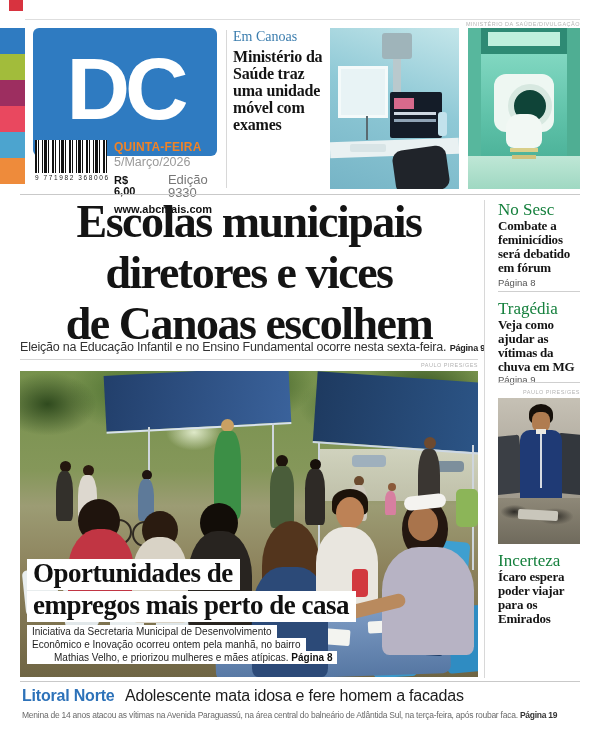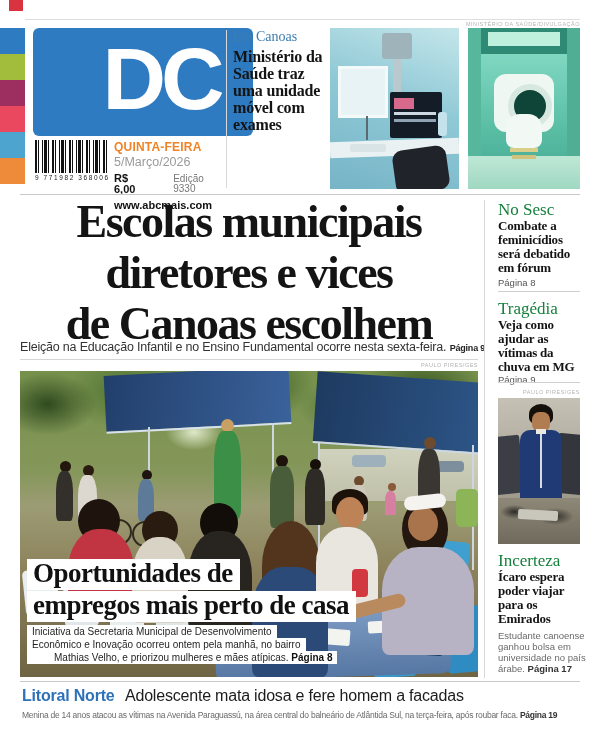--- a/index.html
+++ b/index.html
@@ -8,35 +8,35 @@
   .abs{position:absolute;}
   .serif{font-family:"Liberation Serif",serif;}
   .rule{position:absolute;height:1px;background:#cfcfcf;}
   .vrule{position:absolute;width:1px;background:#d8d8d8;}
 
   
   .top-rule{left:25px;top:19px;width:555px;background:#dedede;}
   .red-mini{left:9px;top:0;width:14px;height:11px;background:#d8333f;}
   .color-strip{left:0;top:28px;width:25px;}
   .strip-sq{width:25px;height:26px;}
-  .logo-box{left:33px;top:28px;width:184px;height:108px;background:#2f7bc1;border-radius:6px;
-            display:flex;align-items:center;justify-content:center;padding-left:36px;}
+  .logo-box{left:33px;top:28px;width:184px;height:128px;background:#2f7bc1;border-radius:6px;
+            display:flex;align-items:center;justify-content:center;}
   .logo-box span{color:#fff;font-weight:bold;font-size:88px;letter-spacing:-5px;line-height:1;
                  transform:translateY(-3px);}
   .barcode{left:35px;top:140px;width:72px;}
   .barcode .bars{height:33px;background:repeating-linear-gradient(90deg,
       #111 0 2px,#fff 2px 3px,#111 3px 4px,#fff 4px 7px,#111 7px 8px,#fff 8px 9px,
       #111 9px 12px,#fff 12px 13px,#111 13px 14px,#fff 14px 17px);}
   .barcode .digits{font-size:6.5px;letter-spacing:1.6px;color:#222;margin-top:1px;white-space:nowrap;}
   .issue{left:114px;top:141px;width:110px;line-height:1;}
   .issue .weekday{color:#f08326;font-weight:bold;font-size:12px;letter-spacing:.2px;}
   .issue .date{color:#9a9a9a;font-size:12.5px;margin-top:3px;}
   .issue .row{margin-top:4px;display:flex;align-items:baseline;}
   .issue .price{color:#111;font-weight:bold;font-size:11px;}
-  .issue .edition{color:#777;font-size:10px;margin-left:24px;}
+  .issue .edition{color:#777;font-size:13px;margin-left:24px;}
   .issue .website{color:#111;font-weight:bold;font-size:11px;margin-top:5px;}
   .header-vline{left:226px;top:30px;height:158px;}
 
   
   .ts-kicker{left:233px;top:29px;font-size:14px;color:#3b7dae;}
   .ts-headline{left:233px;top:48px;width:100px;font-size:16px;font-weight:bold;line-height:17px;
                color:#141414;letter-spacing:-.2px;}
   .ts-dek{left:233px;top:153px;width:95px;font-size:9.5px;line-height:10.4px;color:#6a6a6a;}
   .ts-dek b{color:#333;}
 
@@ -301,24 +301,20 @@
     <div class="abs" style="left:38px;top:31px;width:10px;height:5px;background:#ece9e2;"></div>
     <div class="abs" style="left:0;top:100px;width:82px;height:46px;background:
         radial-gradient(20px 10px at 20% 30%,#2e2c28,transparent 70%),
         radial-gradient(26px 12px at 70% 40%,#35322c,transparent 70%),
         linear-gradient(180deg,#8e8878,#6f6a5c);"></div>
     <div class="abs" style="left:20px;top:112px;width:40px;height:10px;background:#c9c6bb;transform:rotate(3deg);border-radius:2px;"></div>
   </div>
 
   <div class="abs serif sb-kicker" style="left:498px;top:551px;">Incerteza</div>
   <div class="abs serif sb-h" style="left:498px;top:570px;">Ícaro espera poder viajar para os Emirados</div>
-  <div class="abs sb-dek">
-    <span>Estudante canoense ganhou bolsa em universidade no país árabe.</span>
-    <b>Página 17</b>
-  </div>
 
   <div class="rule footer-rule"></div>
   <div class="abs footer-line">
     <span class="fk">Litoral Norte</span>
     <span class="fh">Adolescente mata idosa e fere homem a facadas</span>
   </div>
   <div class="abs footer-dek">
     <span>Menina de 14 anos atacou as vítimas na Avenida Paraguassú, na área central do balneário de Atlântida Sul, na terça-feira, após roubar faca.</span>
     <b>Página 19</b>
   </div>

